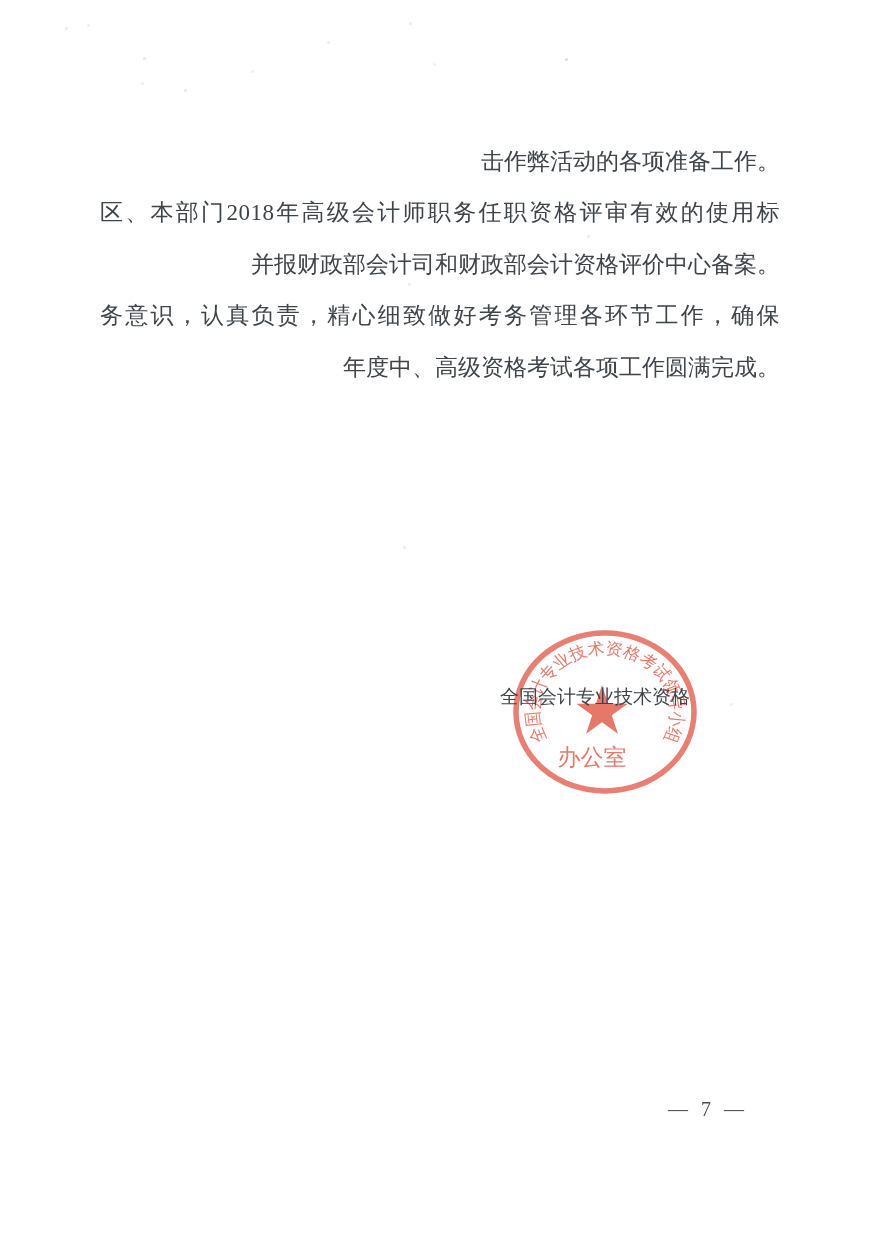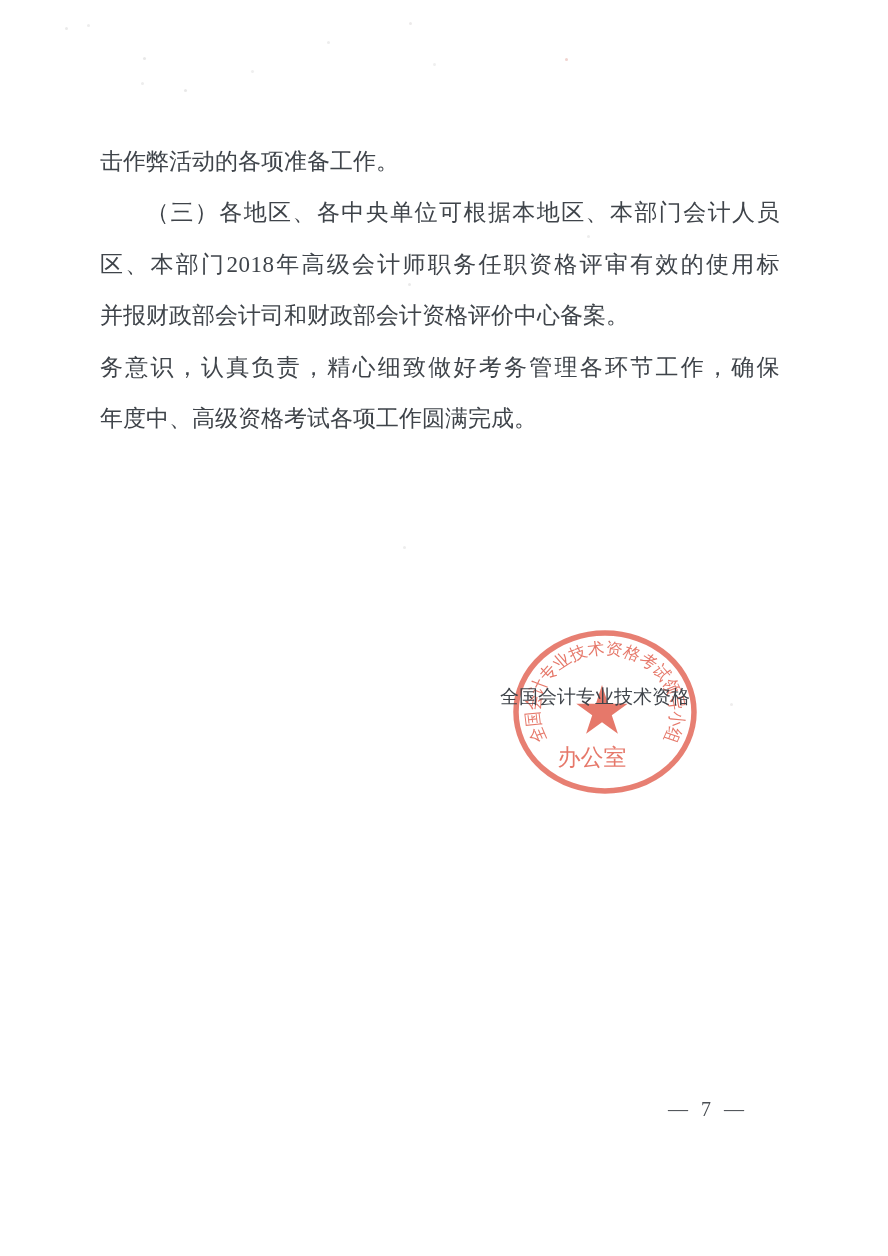--- a/index.html
+++ b/index.html
@@ -23,21 +23,21 @@
     letter-spacing:0.5px;
   }
   .body-line { height:51.4px; overflow:hidden; }
   .body-line.full {
     text-align:justify;
     text-align-last:justify;
     -moz-text-align-last:justify;
     text-justify:inter-character;
   }
   .body-line.indent { text-indent:46px; }
-  .body-line.end { text-align:left; letter-spacing:0; }
+  .body-line.end { text-align:right; letter-spacing:0; }
 
   
   .signature {
     position:absolute;
     left:430px; top:676px;
     width:330px;
     text-align:center;
     font-size:19px;
     line-height:42.5px;
     color:#3f444a;
@@ -89,21 +89,20 @@
 </style>
 </head>
 <body>
 
 <div class="page">
 
   <div class="specks"></div>
 
   <div class="body-text">
     <div class="body-line end">击作弊活动的各项准备工作。</div>
-    <div class="body-line full indent">（三）各地区、各中央单位可根据本地区、本部门会计人员</div>
     <div class="body-line full">区、本部门2018年高级会计师职务任职资格评审有效的使用标准，</div>
     <div class="body-line end">并报财政部会计司和财政部会计资格评价中心备案。</div>
     <div class="body-line full">务意识，认真负责，精心细致做好考务管理各环节工作，确保2018</div>
     <div class="body-line end">年度中、高级资格考试各项工作圆满完成。</div>
   </div>
 
   <svg class="stamp" viewBox="0 0 200 180">
     <ellipse cx="100" cy="89" rx="89" ry="79" fill="none" stroke="#df5443" stroke-width="5.5" stroke-opacity="0.85"></ellipse>
     <defs>
       <path id="ringArc" d="M 42.8 122 A 66 66 0 1 1 157.2 122" fill="none"></path>

